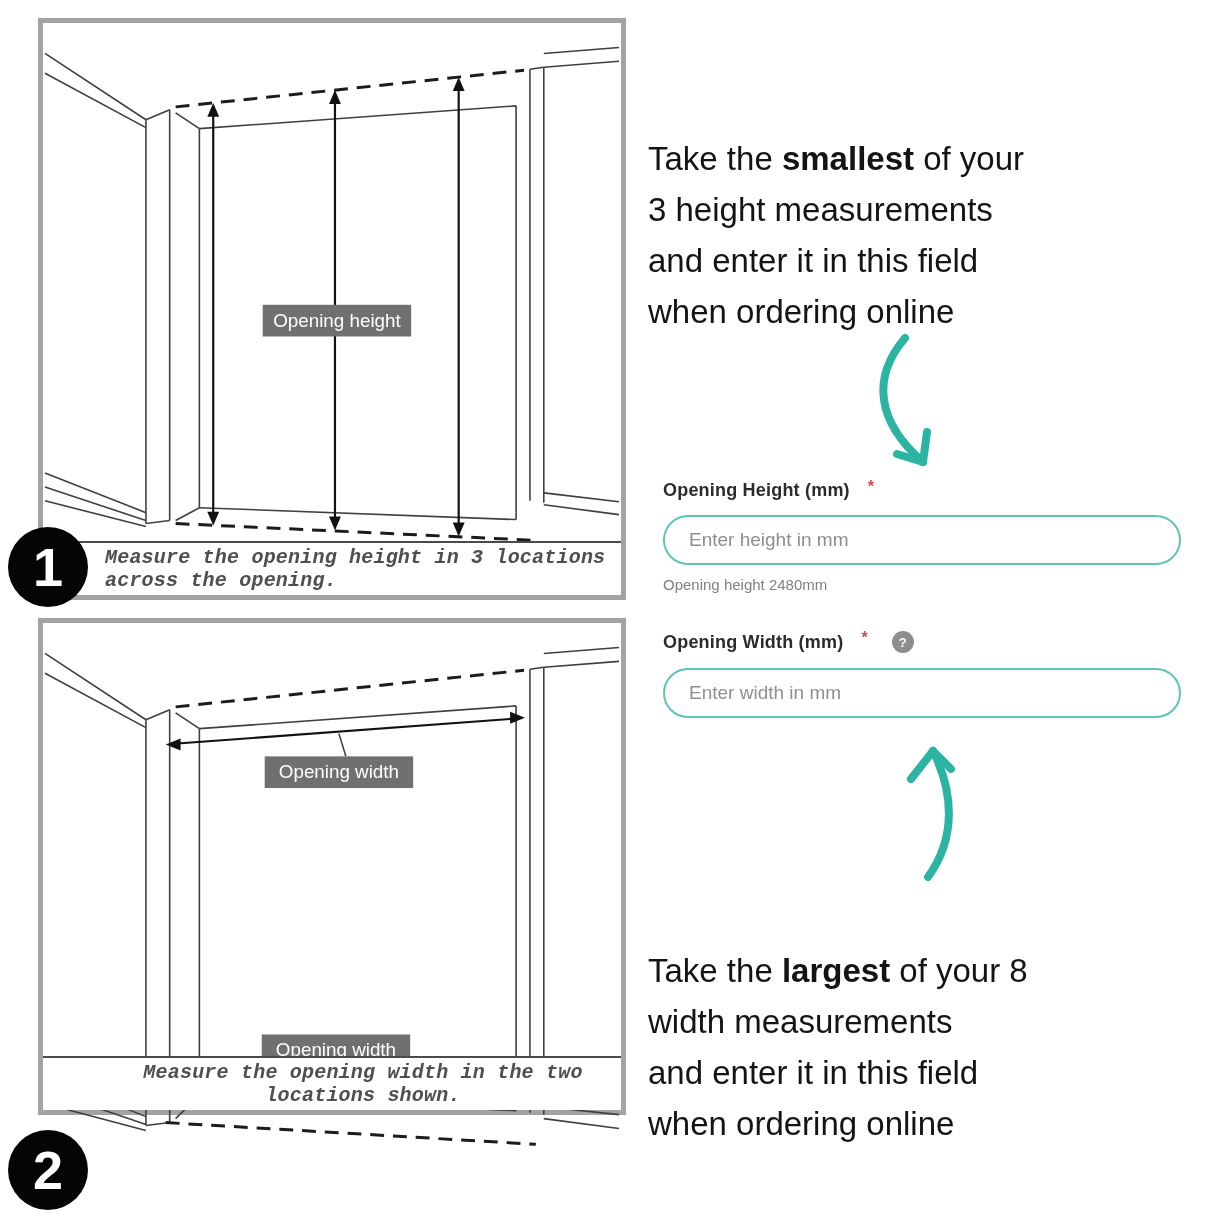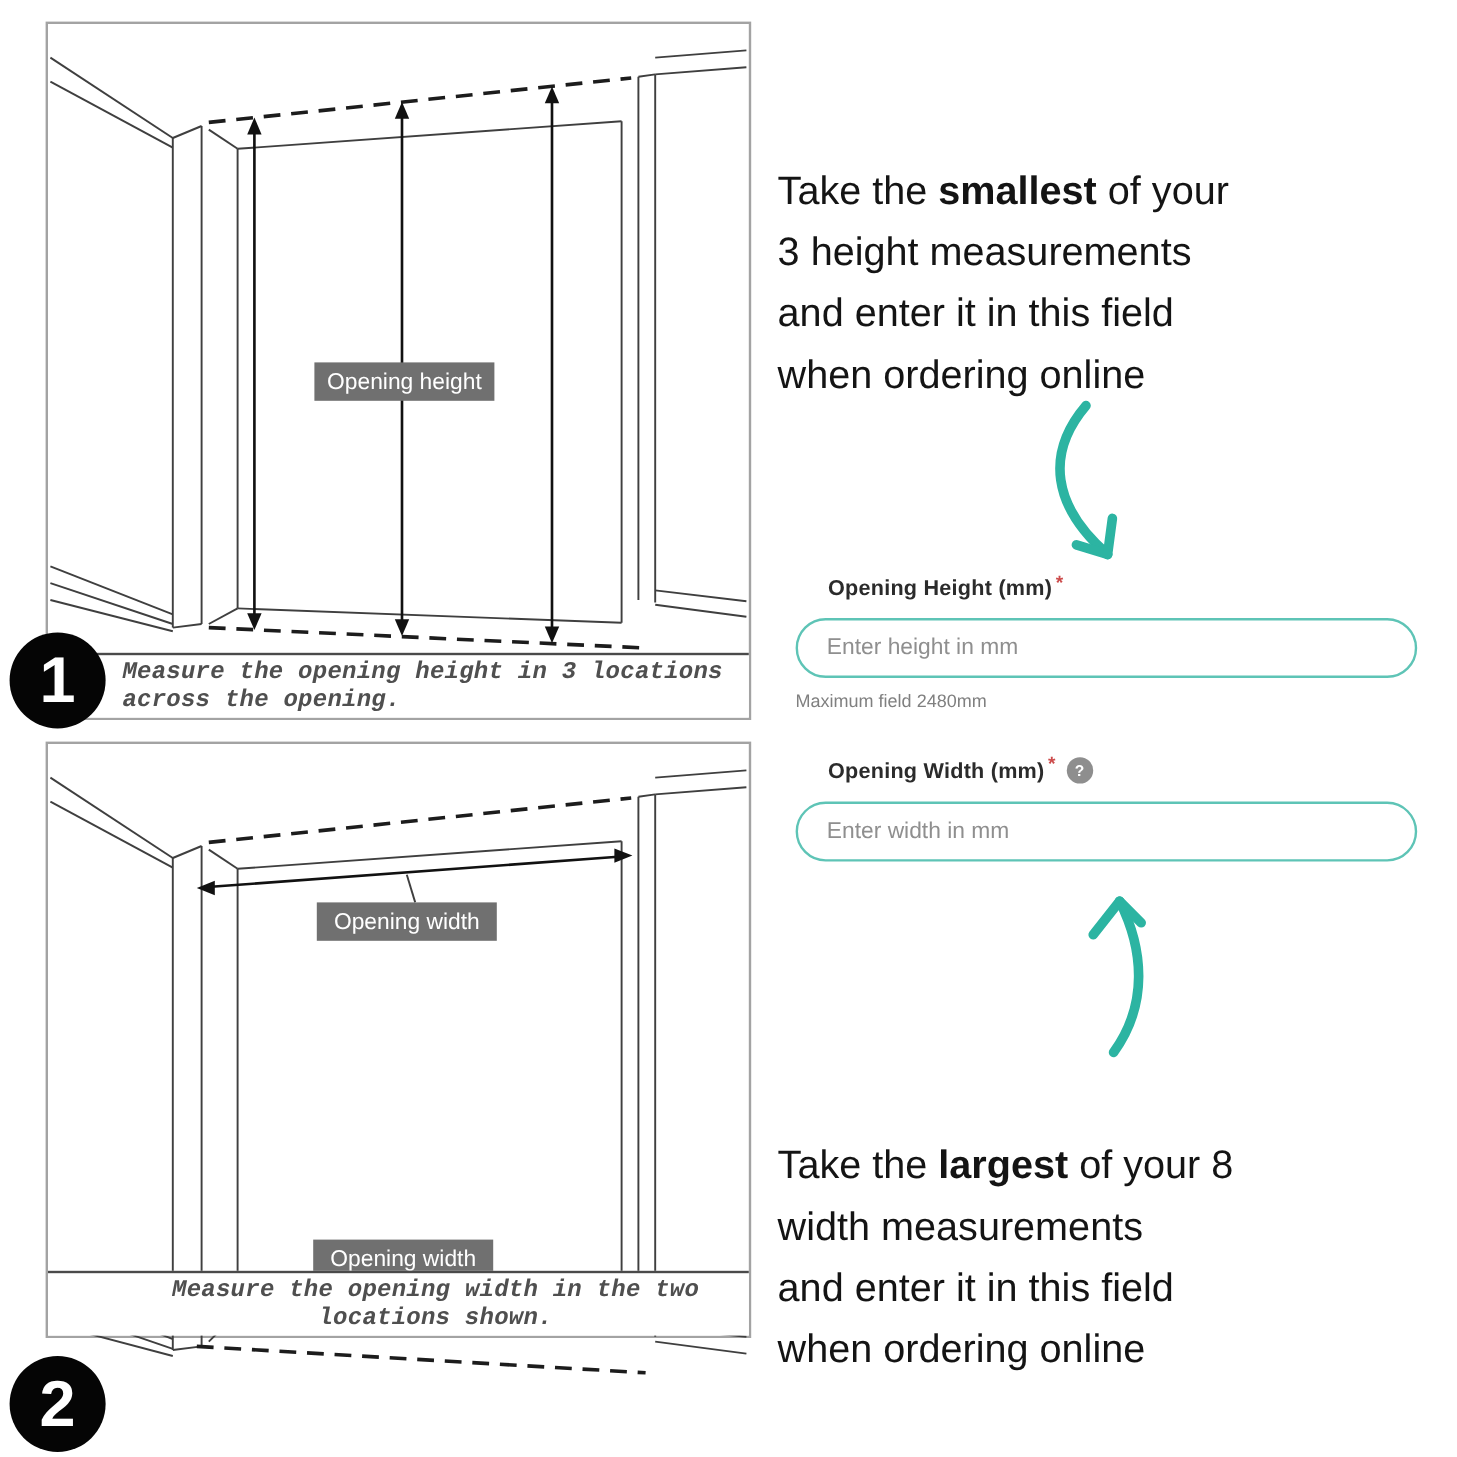--- a/index.html
+++ b/index.html
@@ -3,21 +3,21 @@
 <meta charset="utf-8">
 <style>
   html,body{margin:0;padding:0;background:#ffffff;}
   #stage{
     position:relative;width:1214px;height:1214px;background:#ffffff;overflow:hidden;
     font-family:"Liberation Sans", sans-serif;
   }
   
   .figbox{
     position:absolute;left:38px;width:588px;
-    border:2px solid #a3a3a3;background:#ffffff;box-sizing:border-box;
+    border:5px solid #a3a3a3;background:#ffffff;box-sizing:border-box;
   }
   #fig1{top:18px;height:582px;}
   #fig2{top:618px;height:497px;text-align:center;}
   .drawing{position:absolute;left:0;top:0;width:100%;}
   .caption-strip{
     position:absolute;left:0;right:0;bottom:0;height:54px;
     border-top:2px solid #4a4a4a;display:flex;align-items:center;
     padding-left:62px;box-sizing:border-box;background:#fff;
   }
   .caption-text{
@@ -36,21 +36,21 @@
     position:absolute;left:648px;width:546px;text-align:left;
     font-size:33px;line-height:51px;color:#141414;font-weight:400;margin-top:41px;
   }
   #instr-height{top:92px;}
   #instr-width{top:904px;}
   .instruction b{font-weight:800;}
   .curved-arrow{position:absolute;}
   #arrow-down{left:853px;top:330px;}
   #arrow-up{left:893px;top:733px;}
   .field-label-row{
-    position:absolute;left:663px;display:flex;align-items:center;gap:1px;margin-left:27px;
+    position:absolute;left:663px;display:flex;align-items:center;gap:16px;
   }
   .field-label{
     font-size:18px;font-weight:700;color:#2b2b2b;letter-spacing:0.2px;
   }
   .required-mark{color:#cc4b4b;font-size:16px;font-weight:700;position:relative;top:-4px;margin-left:2px;}
   .help-icon{
     width:22px;height:22px;border-radius:50%;background:#8e8e8e;color:#ffffff;
     display:flex;align-items:center;justify-content:center;
     font-size:13px;font-weight:700;margin-left:8px;cursor:pointer;
   }
@@ -194,21 +194,21 @@
     <path class="teal" d="M52,8 C18,48 24,92 70,132"></path>
     <path class="teal" d="M70,132 L44,124"></path>
     <path class="teal" d="M70,132 L74,102"></path>
   </svg>
 
   <div class="field-label-row" style="top:480px;">
     <span class="field-label">Opening Height (mm)</span>
     <span class="required-mark">*</span>
   </div>
   <input class="pill-input" style="top: 515px;" type="text" placeholder="Enter height in mm">
-  <div class="helper-text" style="top:576px;">Maximum field 2480mm</div>
+  <div class="helper-text" style="top:576px;">Opening height 2480mm</div>
 
   <div class="field-label-row" style="top:631px;">
     <span class="field-label">Opening Width (mm)</span>
     <span class="required-mark">*</span>
     <span class="help-icon">?</span>
   </div>
   <input class="pill-input" style="top: 668px;" type="text" placeholder="Enter width in mm">
 
   <svg class="curved-arrow" id="arrow-up" width="100" height="152" viewBox="0 0 100 152">
     <path class="teal" d="M35,144 C64,104 60,58 40,18"></path>

